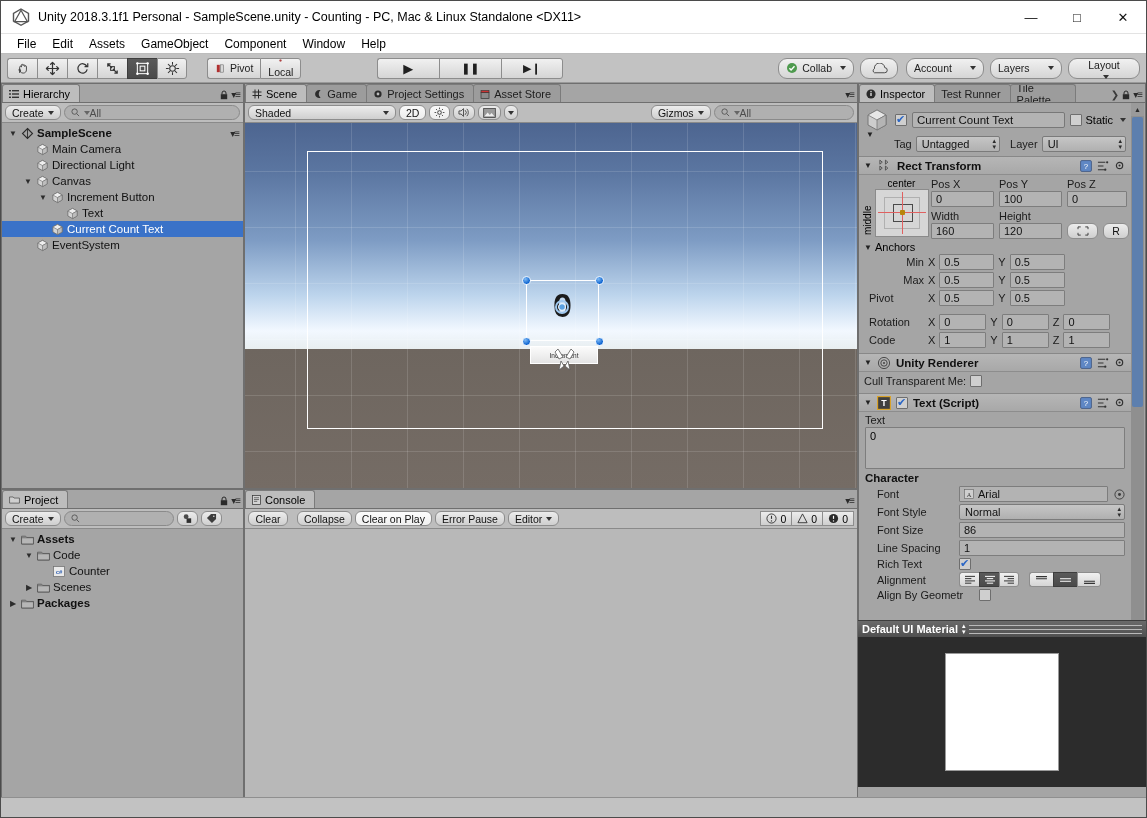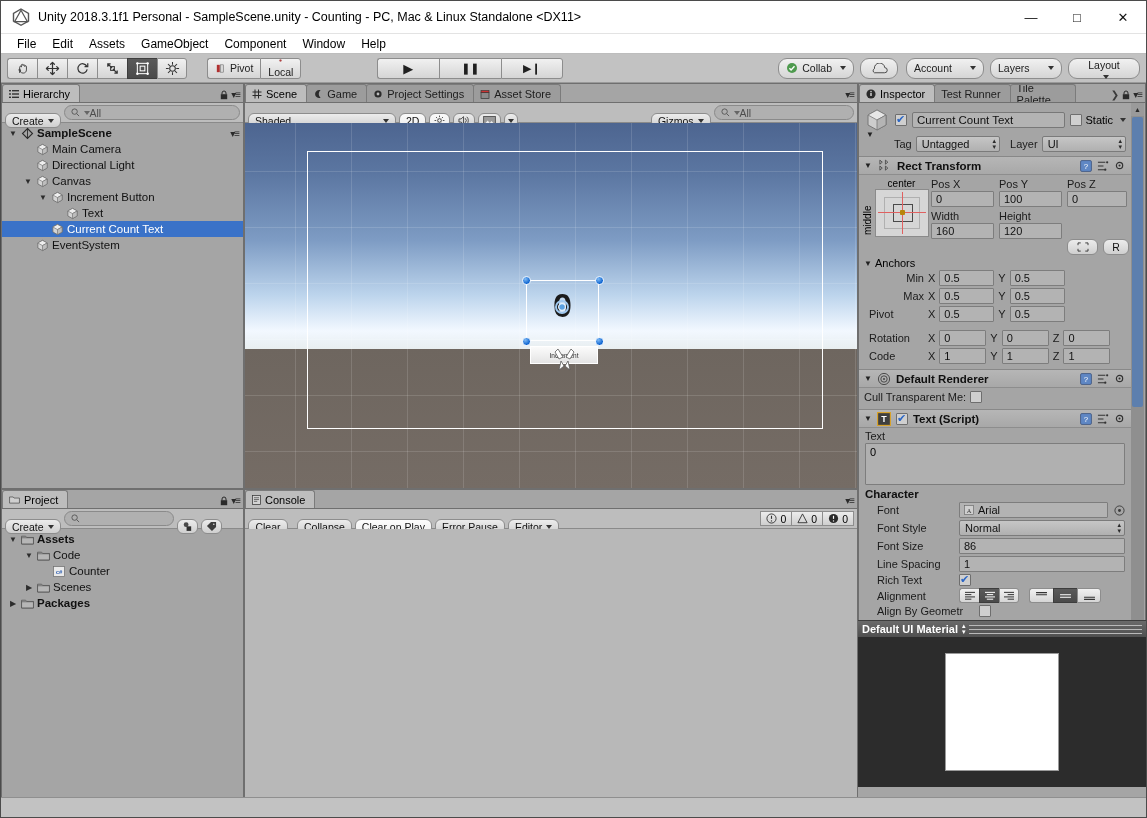--- a/index.html
+++ b/index.html
@@ -60,21 +60,21 @@
          border-bottom:none; border-radius:3px 3px 0 0; margin-right:-1px; }
   .tab.active { background:#bdbdbd; color:#000; }
   .tab-right { position:absolute; right:3px; bottom:2px; display:flex; gap:3px;
                align-items:center; }
   .menu-dots { font-size:10px; color:#2a2a2a; letter-spacing:-1px; }
 
   .subbar { height:20px; background:#bdbdbd; display:flex; align-items:center;
             padding:0 3px; gap:3px; border-bottom:1px solid #8a8a8a; }
   .sbtn { height:15px; padding:0 6px; font-size:10.5px; display:flex; align-items:center;
           background:linear-gradient(#ececec,#cfcfcf); border:1px solid #8d8d8d;
-          border-radius:6px; color:#111;margin-top:16px; }
+          border-radius:6px; color:#111; }
   .searchfield { height:15px; background:#b0b0b0; border:1px solid #8a8a8a;
                  border-radius:8px; display:flex; align-items:center; padding:0 6px;
                  font-size:10.5px; color:#4c4c4c; flex:1; gap:0; }
 
   
   .tree { padding:2px 0; font-size:11.5px; color:#111; overflow:hidden; }
   .trow { height:16px; display:flex; align-items:center; gap:3px; padding-right:4px;
           position:relative; }
   .trow.sel { background:#3a72c8; color:#fff; }
   .twist { width:10px; text-align:center; font-size:8px; color:#2c2c2c; flex:none; }
@@ -899,21 +899,21 @@
 
           <div class="comp-hdr" style="margin-top:4px">
             <span class="foldarrow">▼</span>
             <span>
               <svg width="14" height="14" viewBox="0 0 15 15">
                   <circle cx="7.5" cy="7.5" r="6" fill="none" stroke="#444" stroke-width="1"></circle>
                   <circle cx="7.5" cy="7.5" r="3.4" fill="none" stroke="#444" stroke-width="1"></circle>
                   <circle cx="7.5" cy="7.5" r="1.1" fill="#444"></circle>
                 </svg>
             </span>
-            <span class="comp-title">Default Renderer</span>
+            <span class="comp-title">Unity Renderer</span>
             <span class="comp-icons">
               <span>
                 <svg width="12" height="12" viewBox="0 0 13 13">
                     <rect x="0.6" y="0.6" width="11.8" height="11.8" rx="1.5" fill="#5f87c4" stroke="#39507a" stroke-width="0.8"></rect>
                     <text x="6.5" y="9.5" font-size="8.5" fill="#fff" text-anchor="middle" font-family="Liberation Sans">?</text>
                   </svg>
               </span>
               <span>
                 <svg width="12" height="12" viewBox="0 0 13 13">
                     <path d="M1 2.5h8M1 6.5h6M1 10.5h8" stroke="#333" stroke-width="1.1"></path>

